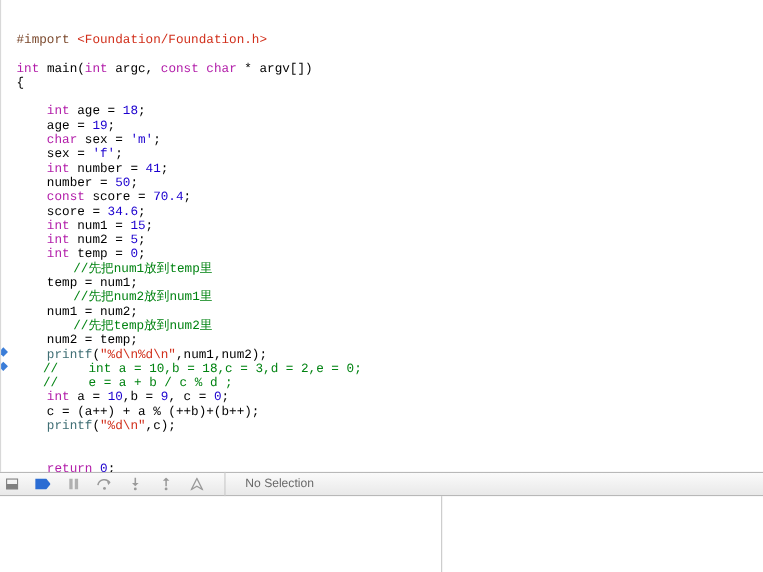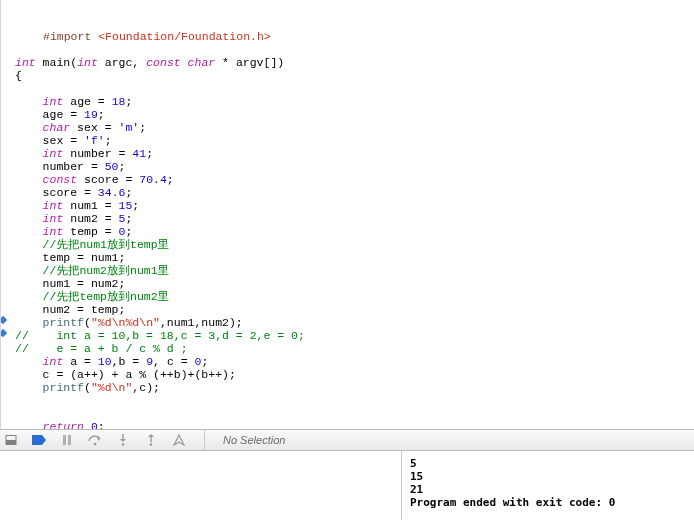--- a/index.html
+++ b/index.html
@@ -31,27 +31,27 @@
     width: 6px;
     height: 429px;
   }
   .diamond {
     position: absolute;
     width: 6px;
     height: 6px;
     background: #3b7dd8;
     transform: rotate(45deg);
   }
-  .kw   { color: #b21da9; font-style: italic; }  
-  .pre  { color: #7b492d; margin-left: 28px; }  
+  .kw   { color: #b21da9; }  
+  .pre  { color: #7b492d; }  
   .inc  { color: #d12f1b; }  
   .str  { color: #d12f1b; }  
   .chr  { color: #1c00cf; }  
   .num  { color: #1c00cf; }
-  .cmt  { color: #008311; }  
+  .cmt  { color: #008311; margin-left: 24px; }  
   .fn   { color: #3f6e74; }  
   .plain{ color: #000000; }
 
   .toolbar {
     box-sizing: border-box;
     width: 694px;
     height: 22px;
     border-top: 1px solid #b8b8b8;
     border-bottom: 1px solid #b8b8b8;
     background: linear-gradient(#fafafa, #e9e9e9);
@@ -72,21 +72,20 @@
   .divider {
     width: 1px;
     height: 22px;
     background: #c8c8c8;
     margin: 0 4px;
   }
   .toolbar .selection {
     color: #6a6a6a;
     font-family: -apple-system, "Lucida Grande", sans-serif;
     font-size: 11px;
-    font-style: italic;
   }
 
   .console {
     box-sizing: border-box;
     width: 694px;
     height: 69px;
     display: flex;
   }
   .console-left {
     width: 401px;
@@ -189,17 +188,13 @@
     <svg width="12" height="12" viewBox="0 0 12 12">
         <path d="M1 11 L6 1 L11 11 L6 8 Z" fill="none" stroke="#9a9a9a" stroke-width="1.2"></path>
       </svg>
   </div>
   <div class="divider"></div>
   <span class="selection">No Selection</span>
 </div>
 
 <div class="console">
   <div class="console-left"></div>
-  <div class="console-right"><span class="bold">5</span>
-<span class="bold">15</span>
-<span class="bold">21</span>
-<span class="bold">Program ended with exit code: 0</span></div>
 </div>
 
 </body></html>

